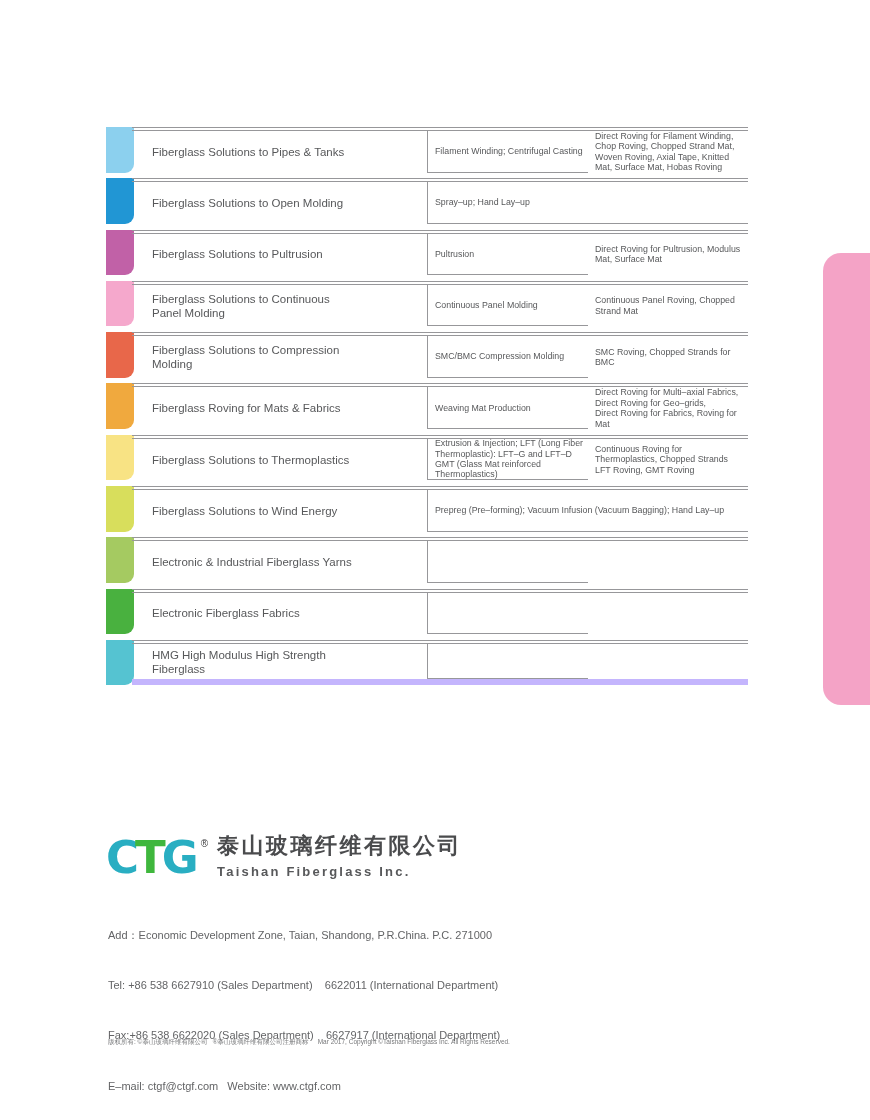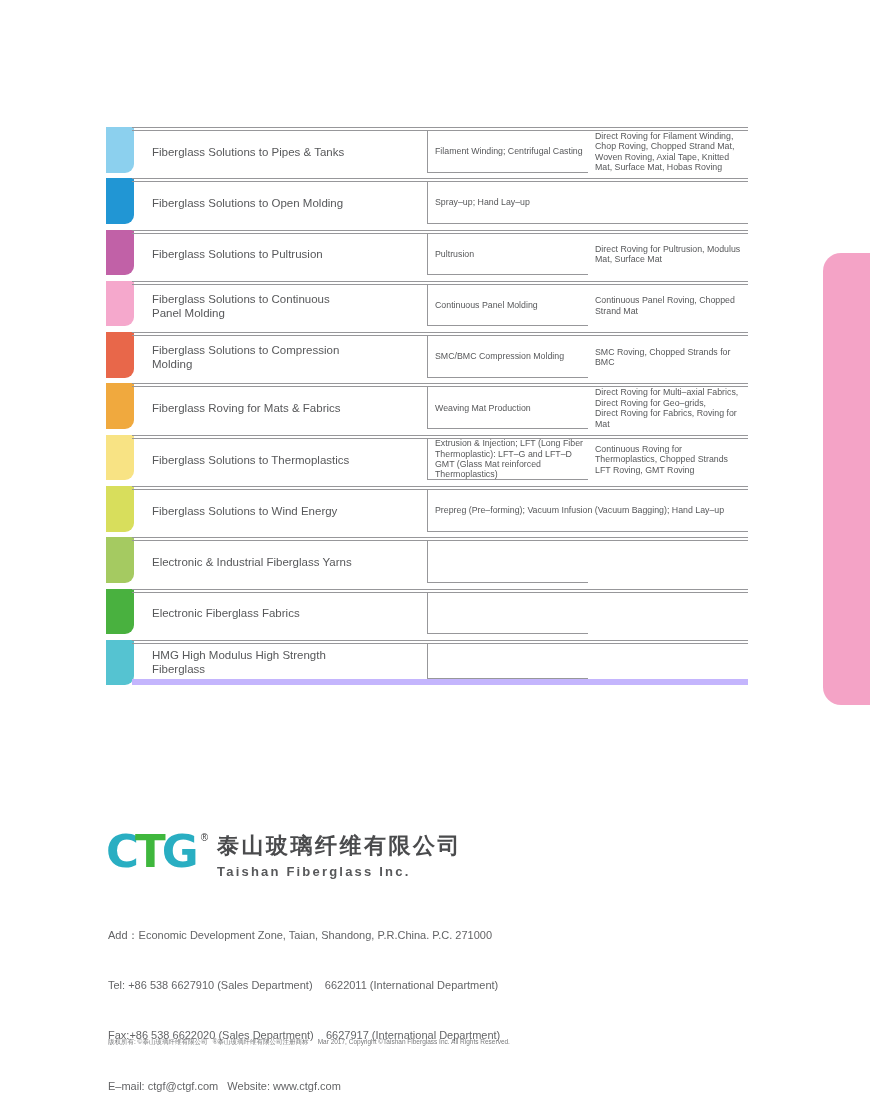--- a/index.html
+++ b/index.html
@@ -18,21 +18,21 @@
                padding-left:20px; font-size:11.5px; line-height:14px; color:#57585a; white-space:pre-line; }
   .right-cell { flex:1; display:flex; flex-direction:row; }
   .rc-row { flex:1; display:flex; align-items:center; padding:1px 3px 1px 7px;
             font-size:8.8px; line-height:10.4px; color:#57585a; white-space:pre-line; }
   .rc-row.proc { border-bottom:1px solid #97979a; }
 
   
   .side-tab { position:absolute; left:823px; top:253px; width:47px; height:452px; border-radius:18px 0 0 18px; }
 
   
-  .brand { position:absolute; left:106px; top:831px; display:flex; align-items:flex-start; }
+  .brand { position:absolute; left:106px; top:831px; display:flex; align-items:flex-end; }
   .ctg-logo { display:flex; align-items:flex-start; }
   .ctg-letters { font-family:"DejaVu Sans", sans-serif; font-weight:bold; font-size:45px; line-height:42px; letter-spacing:-4px; }
   .reg-mark { font-size:10px; color:#3a3a3c; margin:1px 0 0 6px; }
   .brand-text { margin-left:9px; }
   .company-cn { font-size:22px; color:#4a4b4d; letter-spacing:2.5px; font-weight:600;
                 font-family:"DejaVu Sans", sans-serif; }
   .company-en { font-size:13px; font-weight:bold; color:#57585a; letter-spacing:2.2px; margin-top:3px; }
 
   
   .contact { position:absolute; left:108px; top:893px; font-size:11px; line-height:16.8px;

